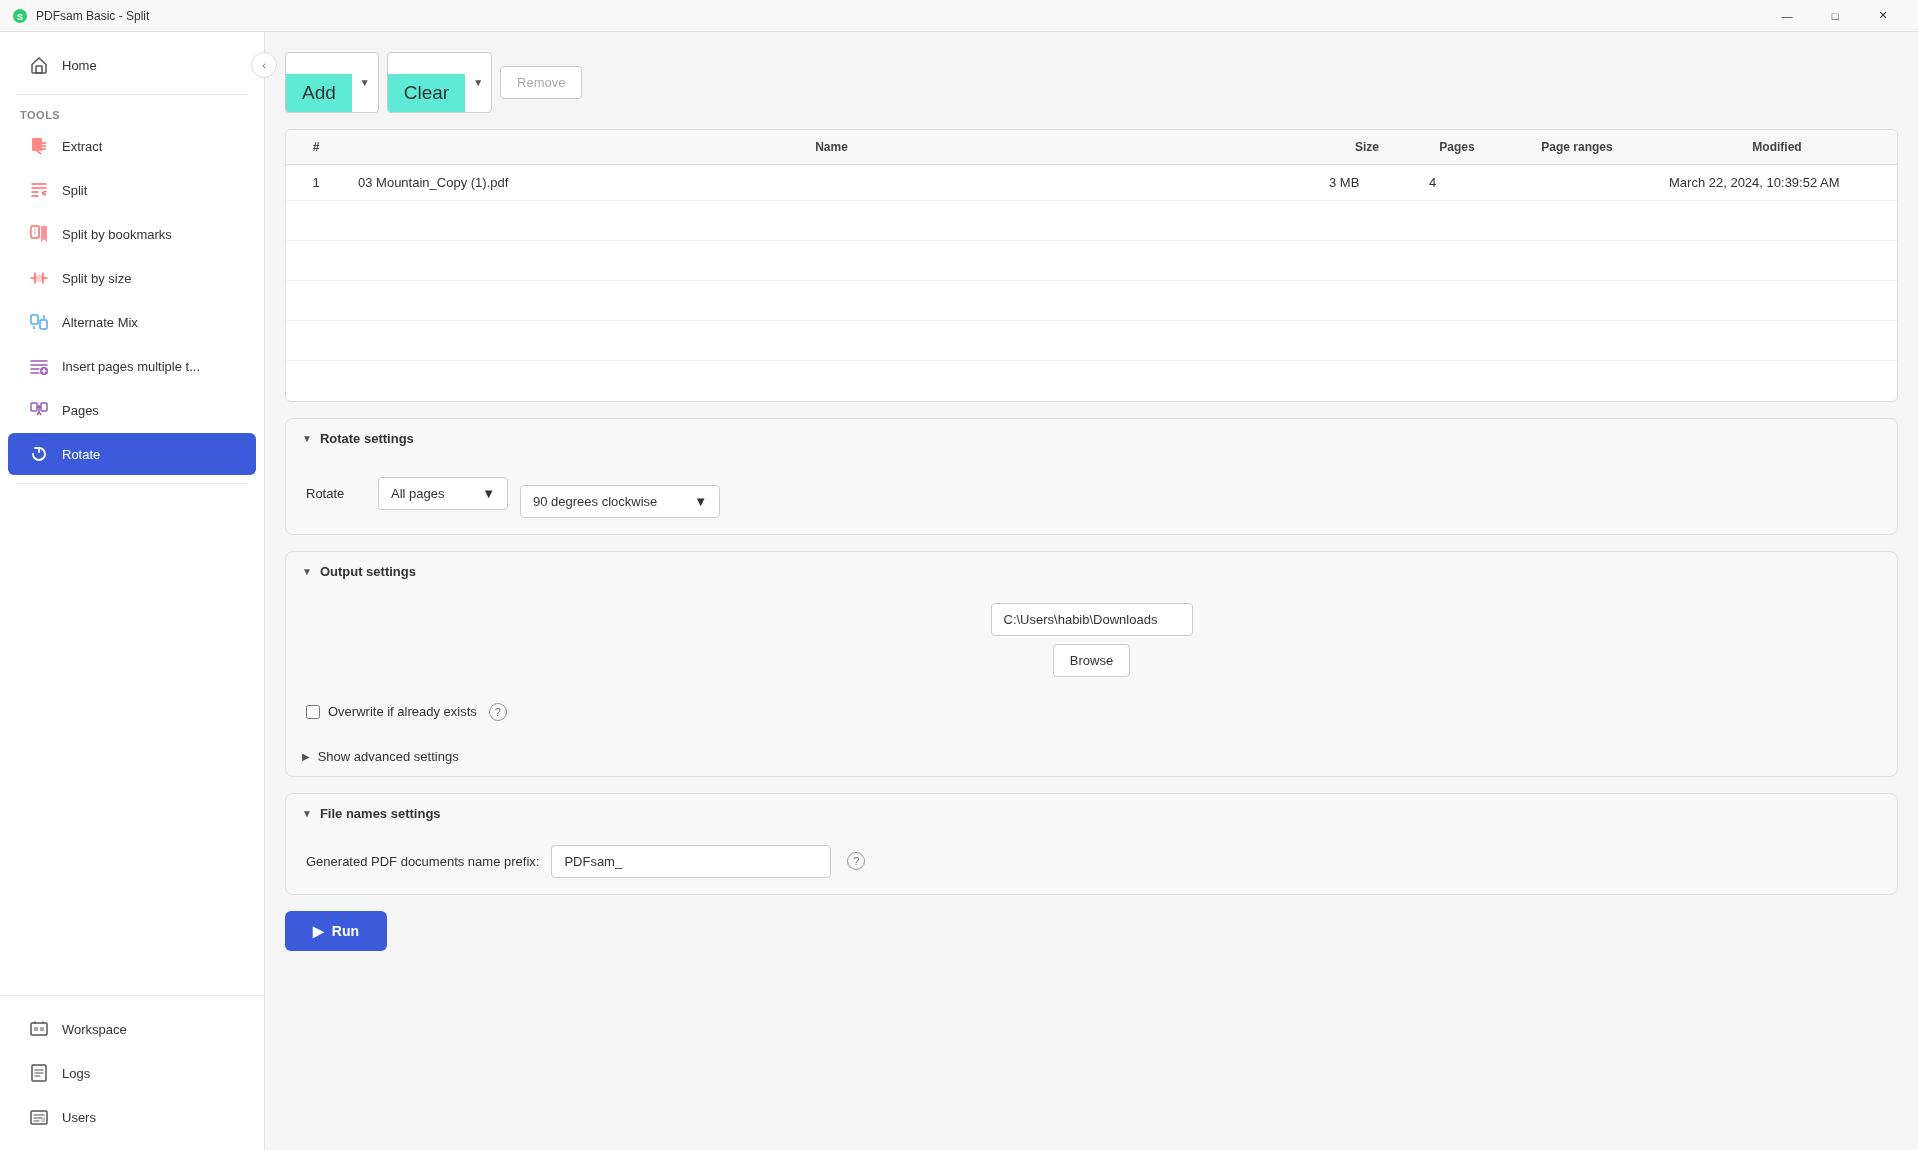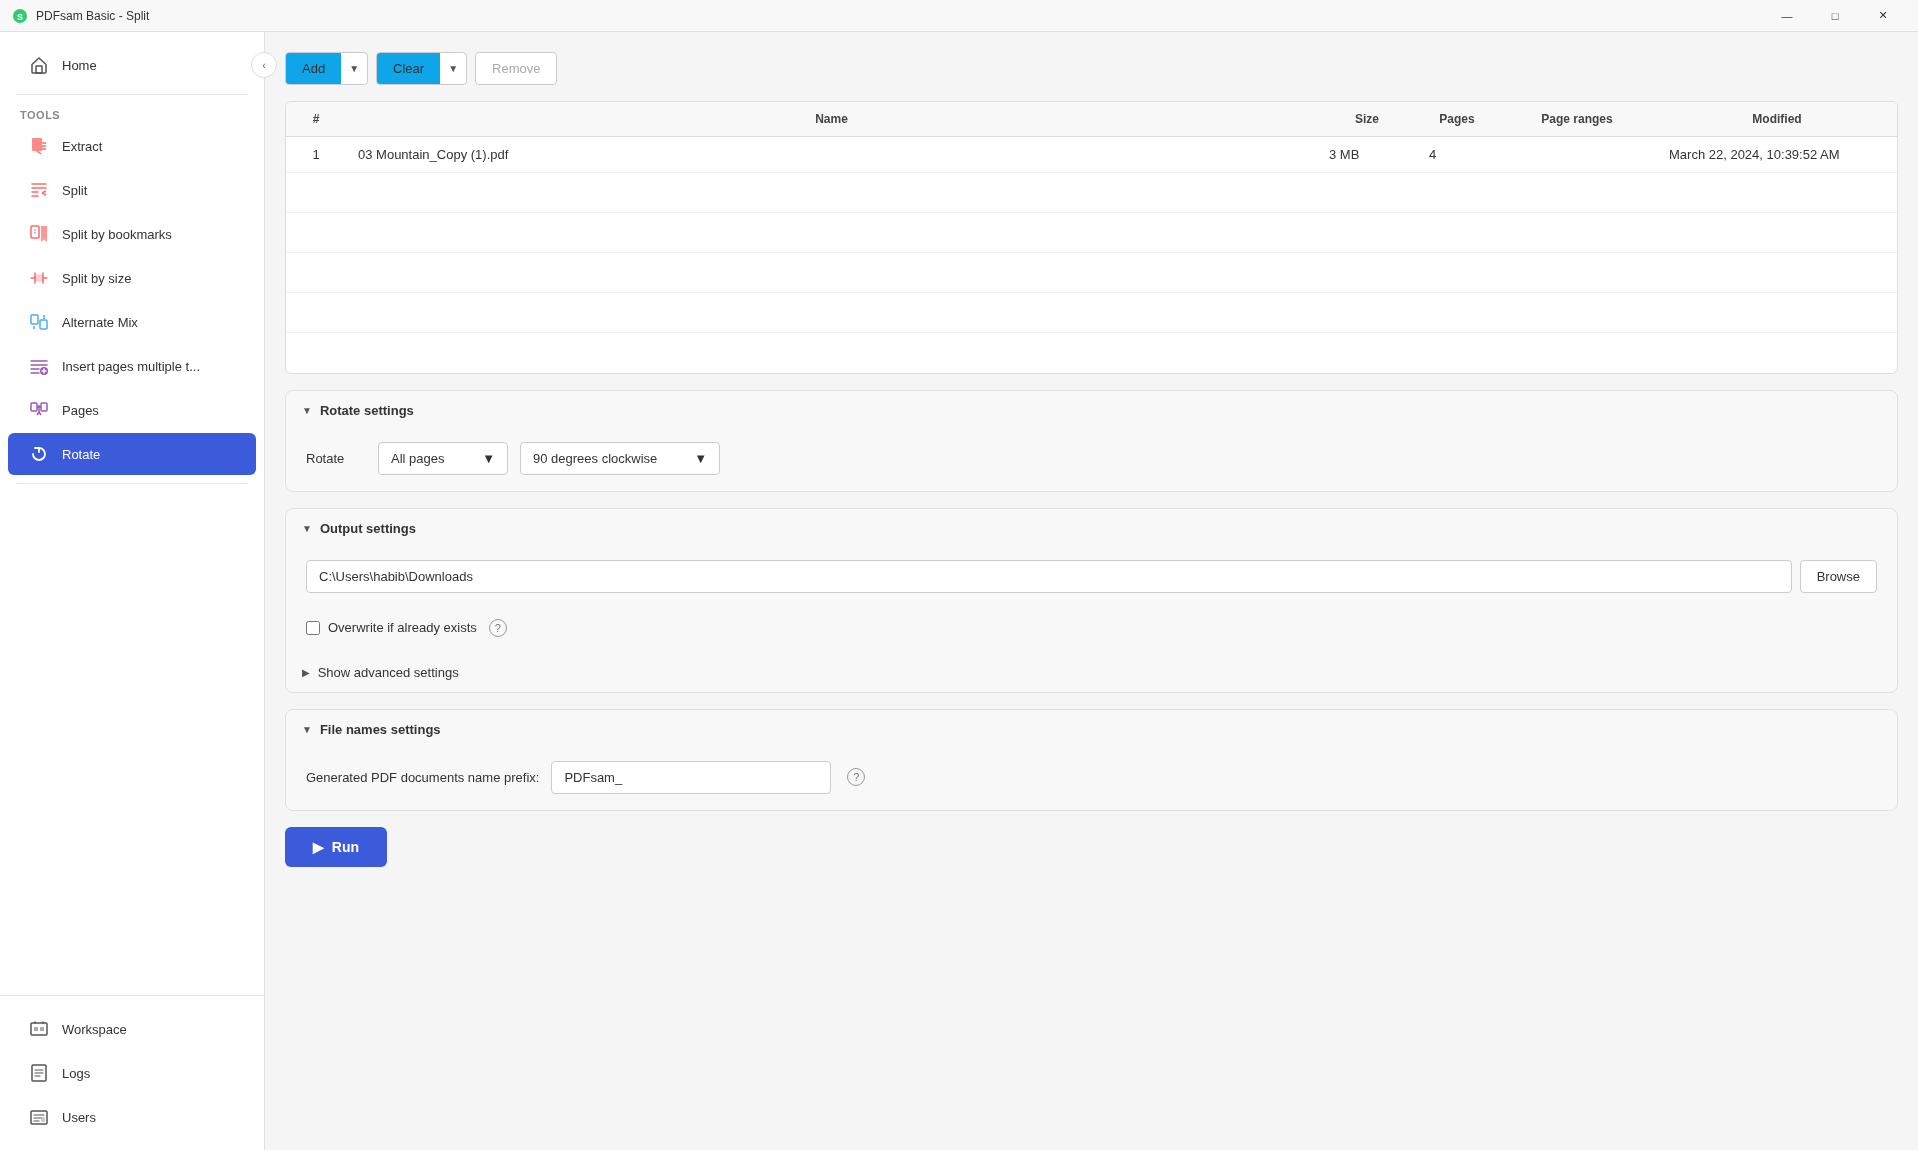--- a/index.html
+++ b/index.html
@@ -66,22 +66,22 @@
       padding: 20px;
     }
 
     
     .toolbar { display: flex; gap: 8px; margin-bottom: 16px; align-items: center; }
     .btn-split {
       display: flex; align-items: center; border: 1px solid #ccc; border-radius: 4px;
       overflow: hidden; background: white; cursor: pointer;
     }
     .btn-split .btn-main {
-      padding: 8px 16px; font-size: 13px; font-weight: 500; color: #333;
-      background: #0ea5e9; border: none; cursor: pointer;
+      padding: 8px 16px; font-size: 19px; font-weight: 500; color: #333;
+      background: #5eead4; border: none; cursor: pointer; margin-top: 21px;
     }
     .btn-split .btn-arrow {
       padding: 8px 8px; border-left: 1px solid #ccc; background: white;
       border: none; cursor: pointer; color: #555; font-size: 10px;
     }
     .btn-remove {
       padding: 8px 16px; background: white; border: 1px solid #ccc;
       border-radius: 4px; cursor: pointer; color: #aaa; font-size: 13px;
     }
 
@@ -113,23 +113,23 @@
     .settings-body { padding: 12px 20px 16px; }
 
     .rotate-row { display: flex; align-items: center; gap: 12px; }
     .rotate-label { font-size: 13px; color: #333; width: 60px; }
     .select-btn {
       display: flex; align-items: center; gap: 6px; padding: 8px 12px;
       background: white; border: 1px solid #ccc; border-radius: 4px;
       cursor: pointer; font-size: 13px; color: #333; min-width: 130px;
       justify-content: space-between;
     }
-    .select-btn.wide { min-width: 200px; }
-
-    .output-row { display: flex; gap: 8px; align-items: center; }
+    .select-btn.wide { min-width: 200px; margin-top: 15px; }
+
+    .output-row { display: flex; gap: 8px; align-items: center; flex-direction: column; }
     .path-input {
       flex: 1; padding: 8px 12px; border: 1px solid #ccc; border-radius: 4px;
       font-size: 13px; color: #333; background: white;
     }
     .browse-btn {
       padding: 8px 16px; background: white; border: 1px solid #ccc;
       border-radius: 4px; cursor: pointer; font-size: 13px; color: #333;
       white-space: nowrap;
     }
     .checkbox-row { display: flex; align-items: center; gap: 8px; margin-top: 26px; }

